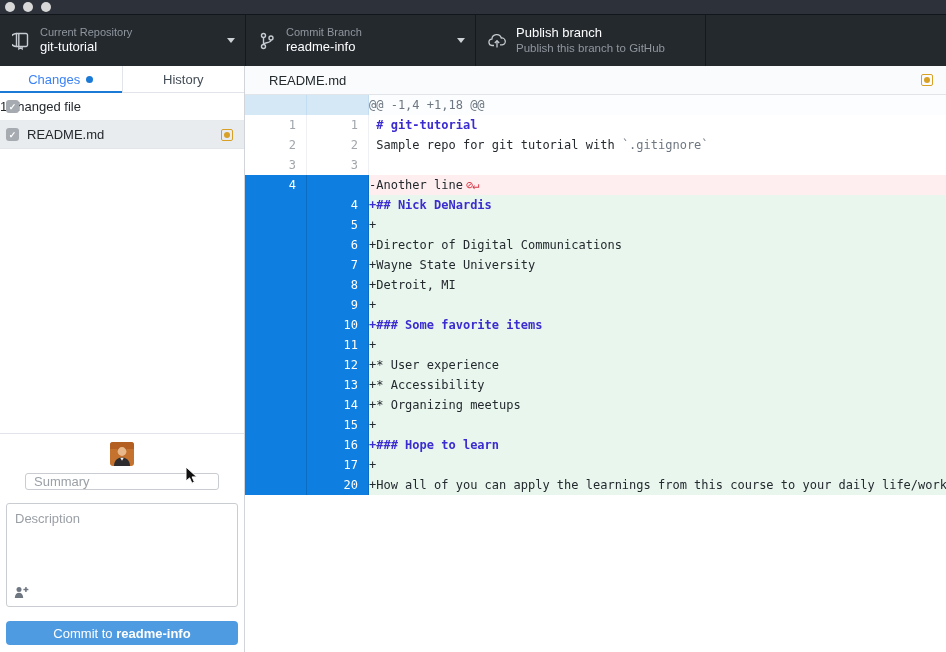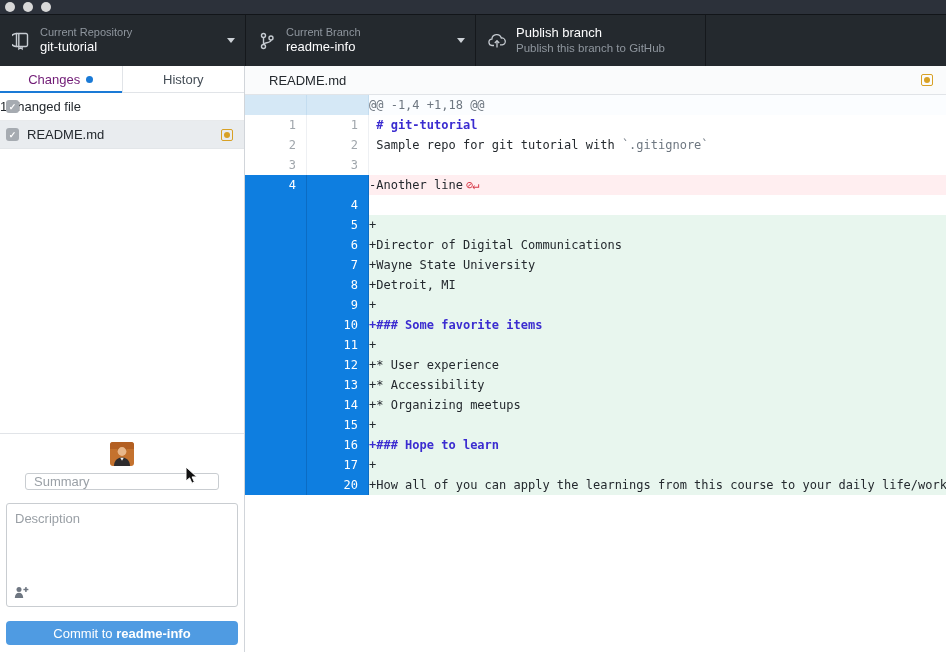--- a/index.html
+++ b/index.html
@@ -29,21 +29,21 @@
               border-right:4.5px solid transparent; border-top:5px solid #ccd1d6; margin-left:6px; }
 
   
   .main { display:flex; height:586px; }
 
   
   .sidebar { width:245px; flex:none; border-right:1px solid #d1d5da;
              display:flex; flex-direction:column; background:#fff; }
   .tabstrip { height:27px; display:flex; border-bottom:1px solid #e1e4e8; flex:none; }
   .tab { flex:1; display:flex; align-items:center; justify-content:center;
-         font-size:13px; color:#701a75; position:relative; }
+         font-size:13px; color:#3b82f6; position:relative; }
   .tab + .tab { border-left:1px solid #e1e4e8; color:#444d56; }
   .tab.active::after { content:""; position:absolute; left:0; right:0; bottom:-1px;
                        height:2px; background:#1a7ad6; }
   .tab-dot { width:7px; height:7px; border-radius:50%; background:#1a7ad6; margin-left:6px; }
 
   .summary-row { height:28px; flex:none; position:relative; display:flex; align-items:center;
                  border-bottom:1px solid #e8eaec; font-size:13px; color:#24292e; }
   .summary-row .checkbox { position:absolute; left:6px; }
   .summary-row .centered { width:100%; text-align:left; }
 
@@ -137,21 +137,21 @@
       <span class="tb-icon">
         <svg width="18" height="20" viewBox="0 0 18 20" fill="none" stroke="#c6cbd1" stroke-width="1.4">
           <circle cx="5.5" cy="4.5" r="2"></circle>
           <circle cx="5.5" cy="15.5" r="2"></circle>
           <circle cx="13" cy="7" r="2"></circle>
           <path d="M5.5 6.5 v7"></path>
           <path d="M13 9 c0 3.5 -7.5 2 -7.5 4.5"></path>
         </svg>
       </span>
       <span class="tb-text">
-        <span class="tb-label">Current Branch</span>
+        <span class="tb-label">Commit Branch</span>
         <span class="tb-value">readme-info</span>
       </span>
       <span class="chevron"></span>
     </div>
 
     <div class="tb-sec publish">
       <span class="tb-icon">
         <svg width="20" height="20" viewBox="0 0 20 20" fill="none" stroke="#c6cbd1" stroke-width="1.3">
           <path d="M7 14.5 H5.4 a3.2 3.2 0 0 1 -0.5 -6.4 a4.8 4.8 0 0 1 9.4 -1.1 a3.3 3.3 0 0 1 1 6.9 h-2.3"></path>
           <path d="M10 16.5 V10"></path>
@@ -252,20 +252,21 @@
             <div class="code"></div>
           </div>
           <div class="drow deleted selected">
             <div class="gut">4</div>
             <div class="gut"></div>
             <div class="code"><span class="seg plain">-Another line</span><span class="eof">⊘↵</span></div>
           </div>
           <div class="drow added selected">
             <div class="gut"></div>
             <div class="gut">4</div>
+            <div class="code"><span class="seg heading">+## Nick DeNardis</span></div>
           </div>
           <div class="drow added selected">
             <div class="gut"></div>
             <div class="gut">5</div>
             <div class="code"><span class="seg plain">+</span></div>
           </div>
           <div class="drow added selected">
             <div class="gut"></div>
             <div class="gut">6</div>
             <div class="code"><span class="seg plain">+Director of Digital Communications</span></div>

